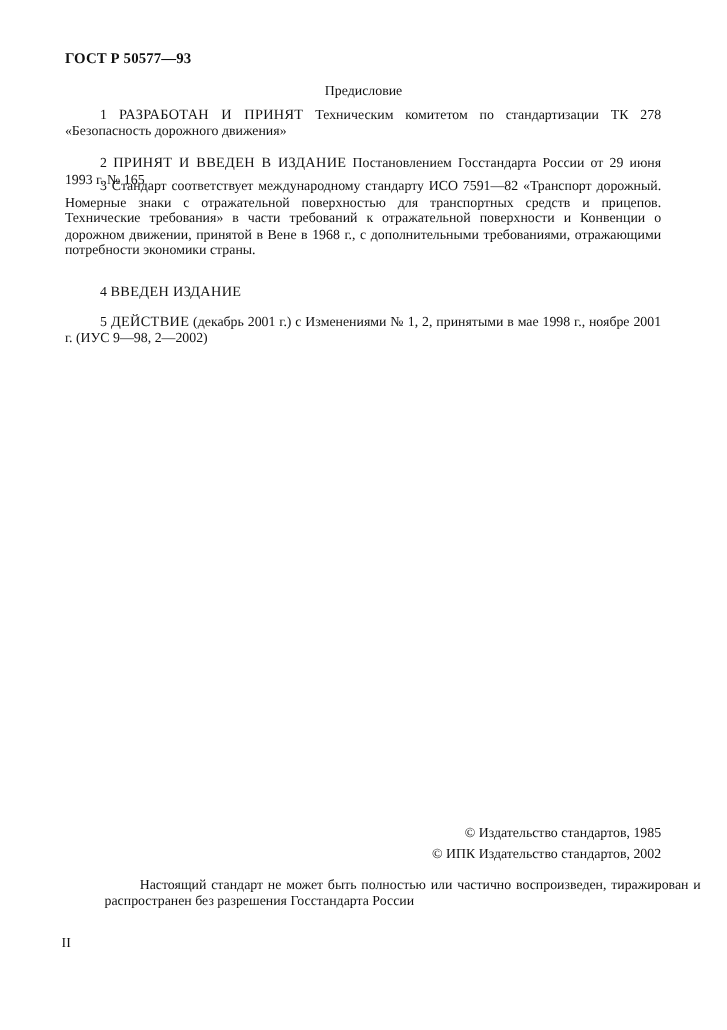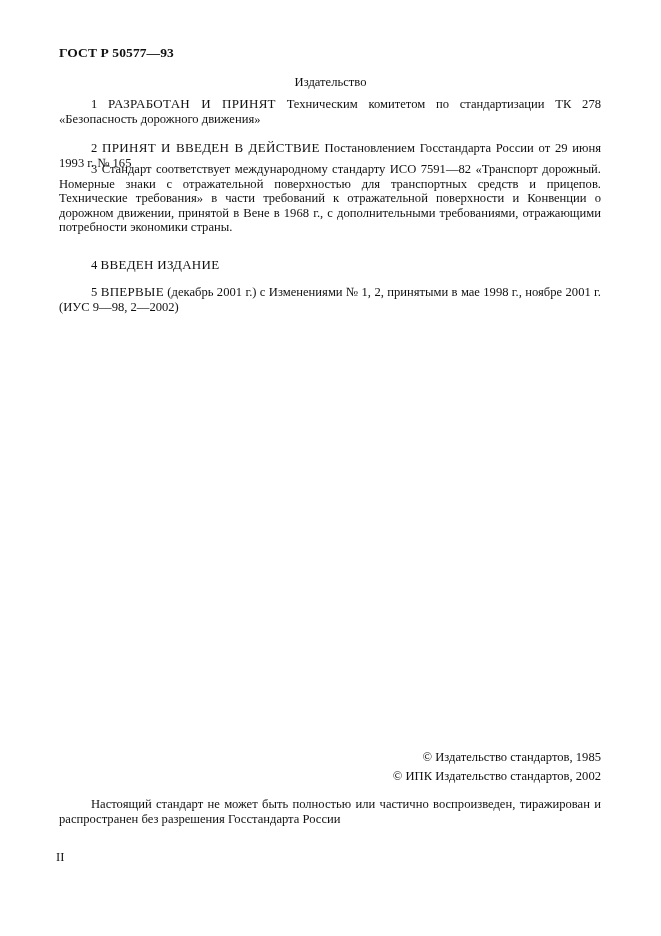--- a/index.html
+++ b/index.html
@@ -27,47 +27,47 @@
     }
     .page-num { position: absolute; left: 56px; top: 850px; }
   </style>
 </head>
 <body>
 
 <div class="page">
 
   <div class="header-code">ГОСТ Р 50577—93</div>
 
-  <div class="title">Издательство</div>
+  <div class="title">Предисловие</div>
 
   <p class="para" style="top:97px;">
     <span>1</span>
     <span class="caps">РАЗРАБОТАН И ПРИНЯТ</span><span> Техническим комитетом по стандартизации ТК 278 «Безопасность дорожного движения»</span>
   </p>
 
   <p class="para" style="top:141px;">
     <span>2</span>
-    <span class="caps">ПРИНЯТ И ВВЕДЕН В ДЕЙСТВИЕ</span><span> Постановлением Госстандарта России от 29 июня 1993 г. № 165</span>
+    <span class="caps">ПРИНЯТ И ВВЕДЕН В ИЗДАНИЕ</span><span> Постановлением Госстандарта России от 29 июня 1993 г. № 165</span>
   </p>
 
   <p class="para" style="top:162px;">
     <span>3</span>
     <span>Стандарт соответствует международному стандарту ИСО 7591—82 «Транспорт дорожный. Номерные знаки с отражательной поверхностью для транспортных средств и прицепов. Технические требования» в части требований к отражательной поверхности и Конвенции о дорожном движении, принятой в Вене в 1968 г., с дополнительными требованиями, отражающими потребности экономики страны.</span>
   </p>
 
   <p class="para" style="top:258px;">
     <span>4</span>
     <span class="caps">ВВЕДЕН ИЗДАНИЕ</span>
   </p>
 
   <p class="para" style="top:285px;">
     <span>5</span>
-    <span class="caps">ВПЕРВЫЕ</span><span> (декабрь 2001 г.) с Изменениями № 1, 2, принятыми в мае 1998 г., ноябре 2001 г. (ИУС 9—98, 2—2002)</span>
+    <span class="caps">ДЕЙСТВИЕ</span><span> (декабрь 2001 г.) с Изменениями № 1, 2, принятыми в мае 1998 г., ноябре 2001 г. (ИУС 9—98, 2—2002)</span>
   </p>
 
   <div class="copyright" style="top:750px;">© Издательство стандартов, 1985</div>
   <div class="copyright" style="top:769px;">© ИПК Издательство стандартов, 2002</div>
 
-  <p class="para" style="top:797px;">Настоящий стандарт не может быть полностью или частично воспроизведен, тиражирован и распространен без разрешения Госстандарта России</p>
+  <p class="para" style="top:797px;margin-left:36px;">Настоящий стандарт не может быть полностью или частично воспроизведен, тиражирован и распространен без разрешения Госстандарта России</p>
 
   <div class="page-num">II</div>
 
 </div>
 
 </body></html>

